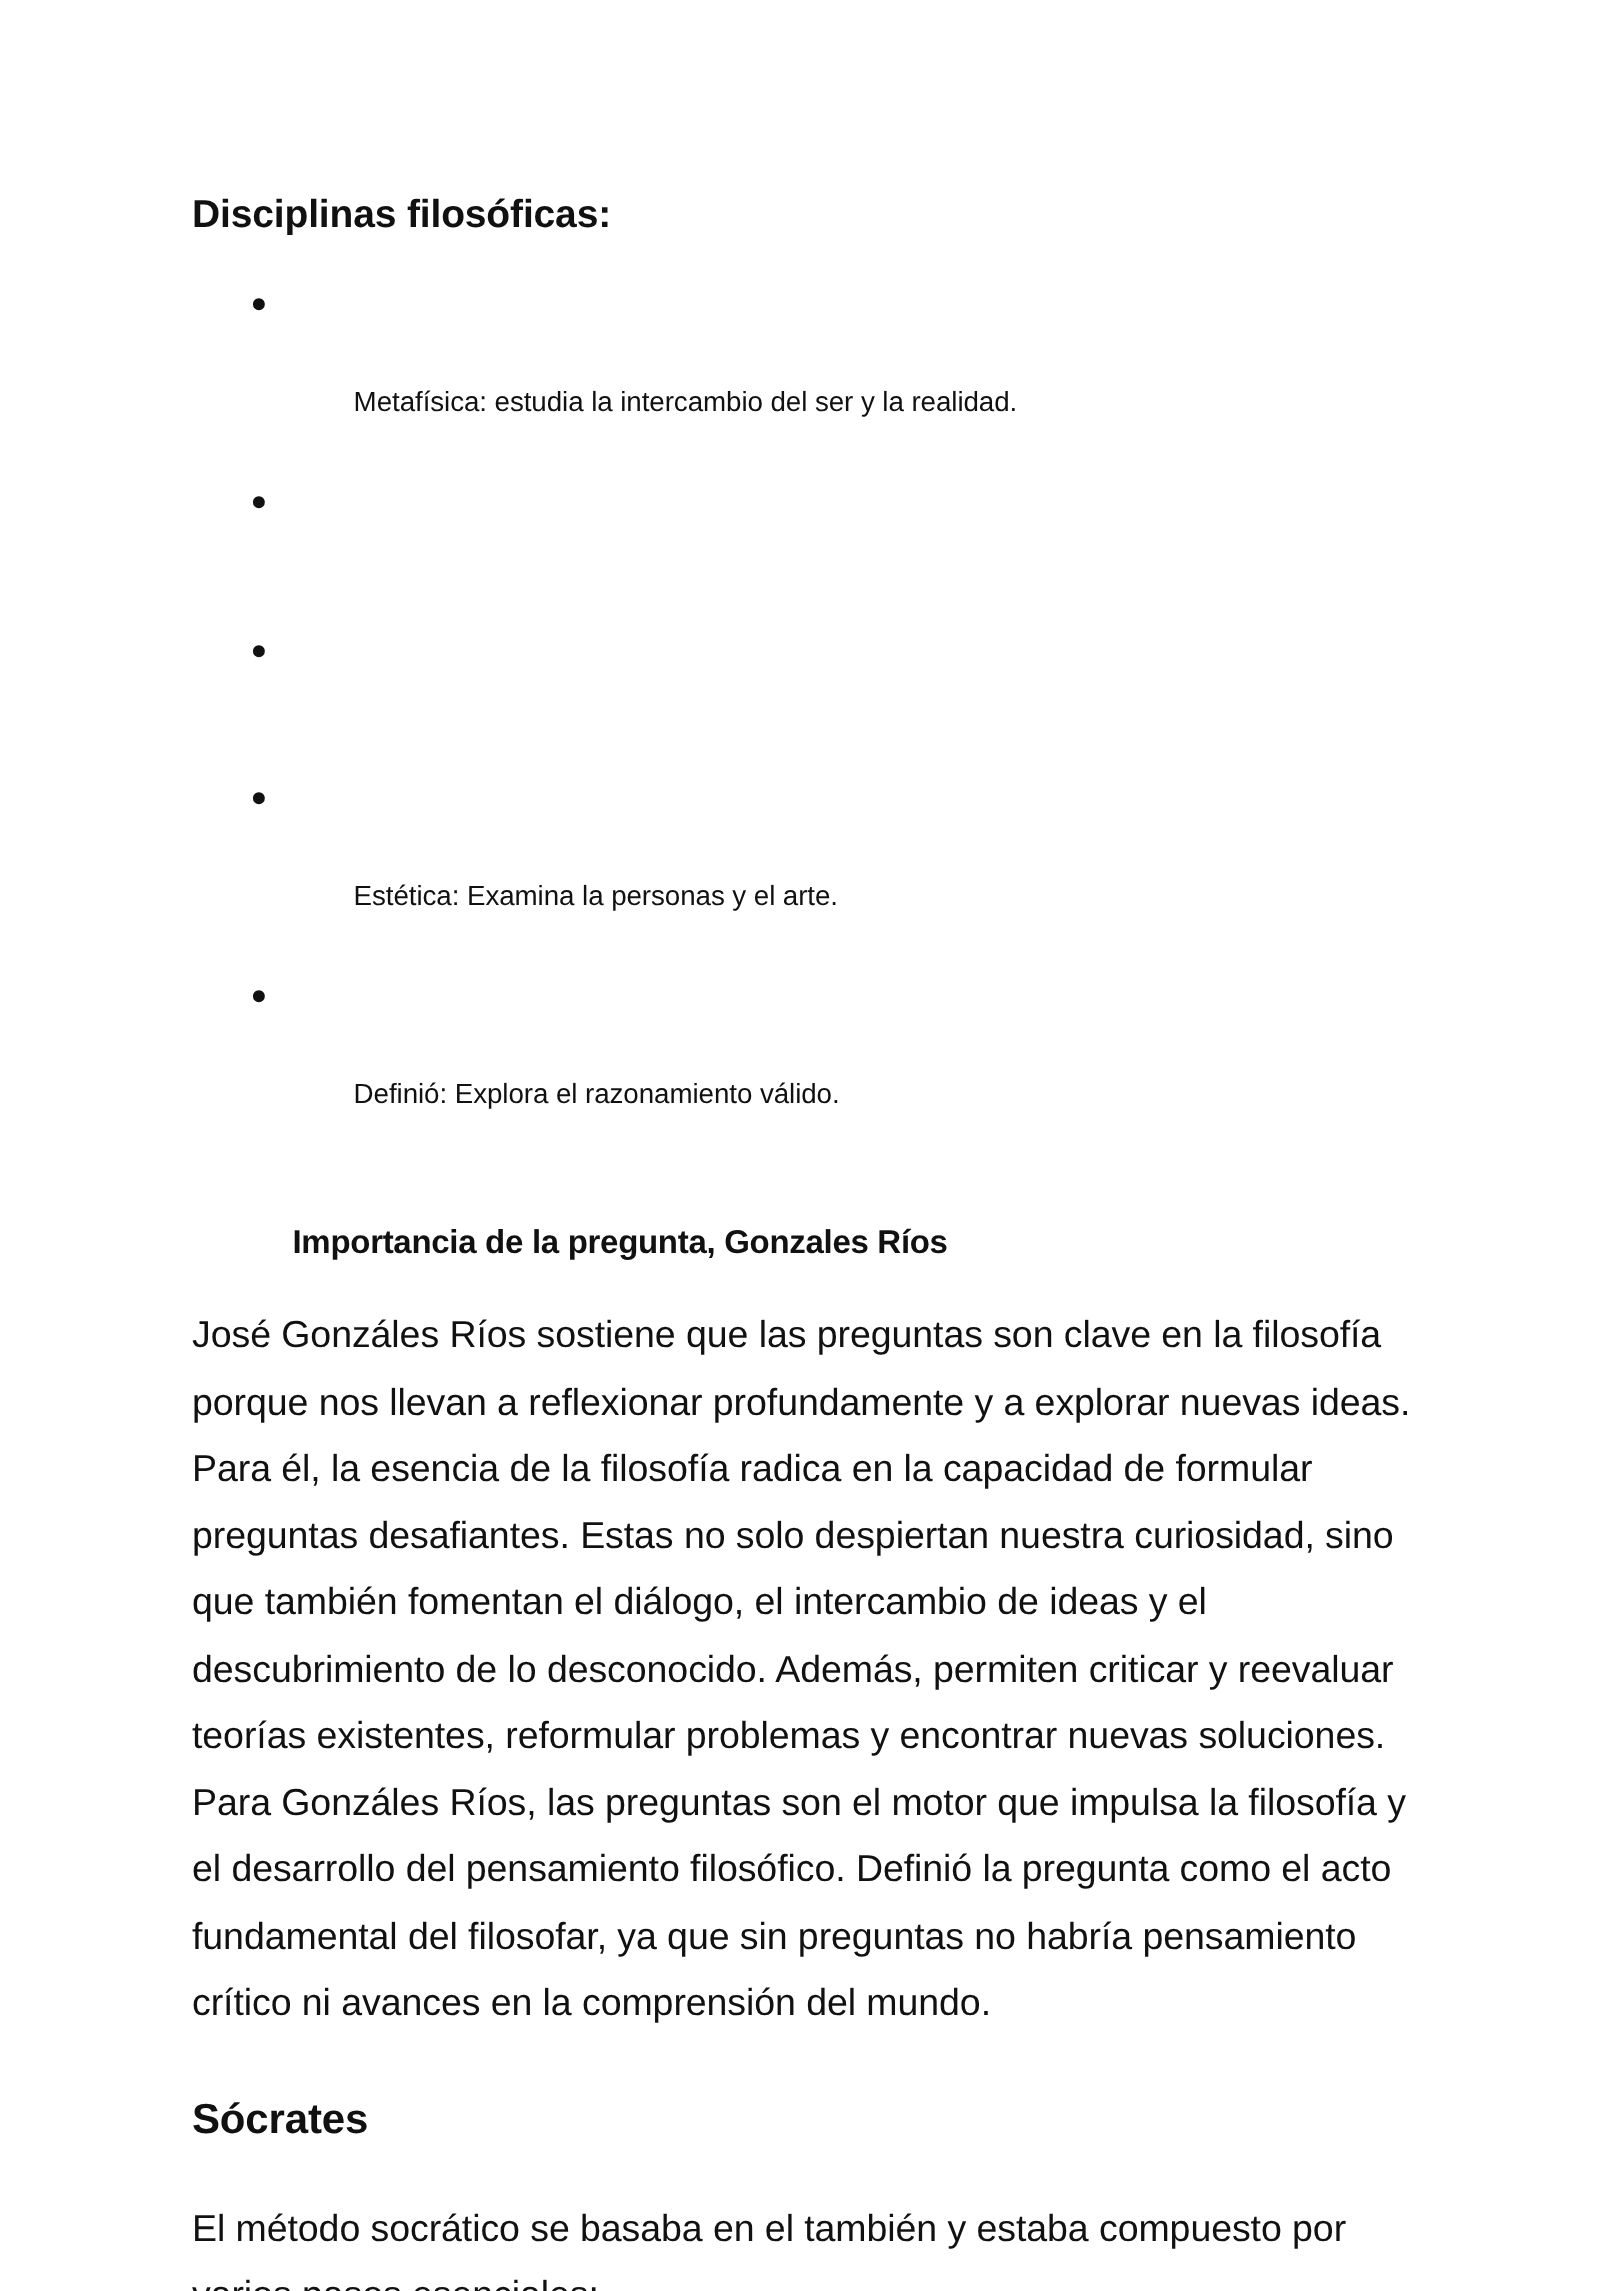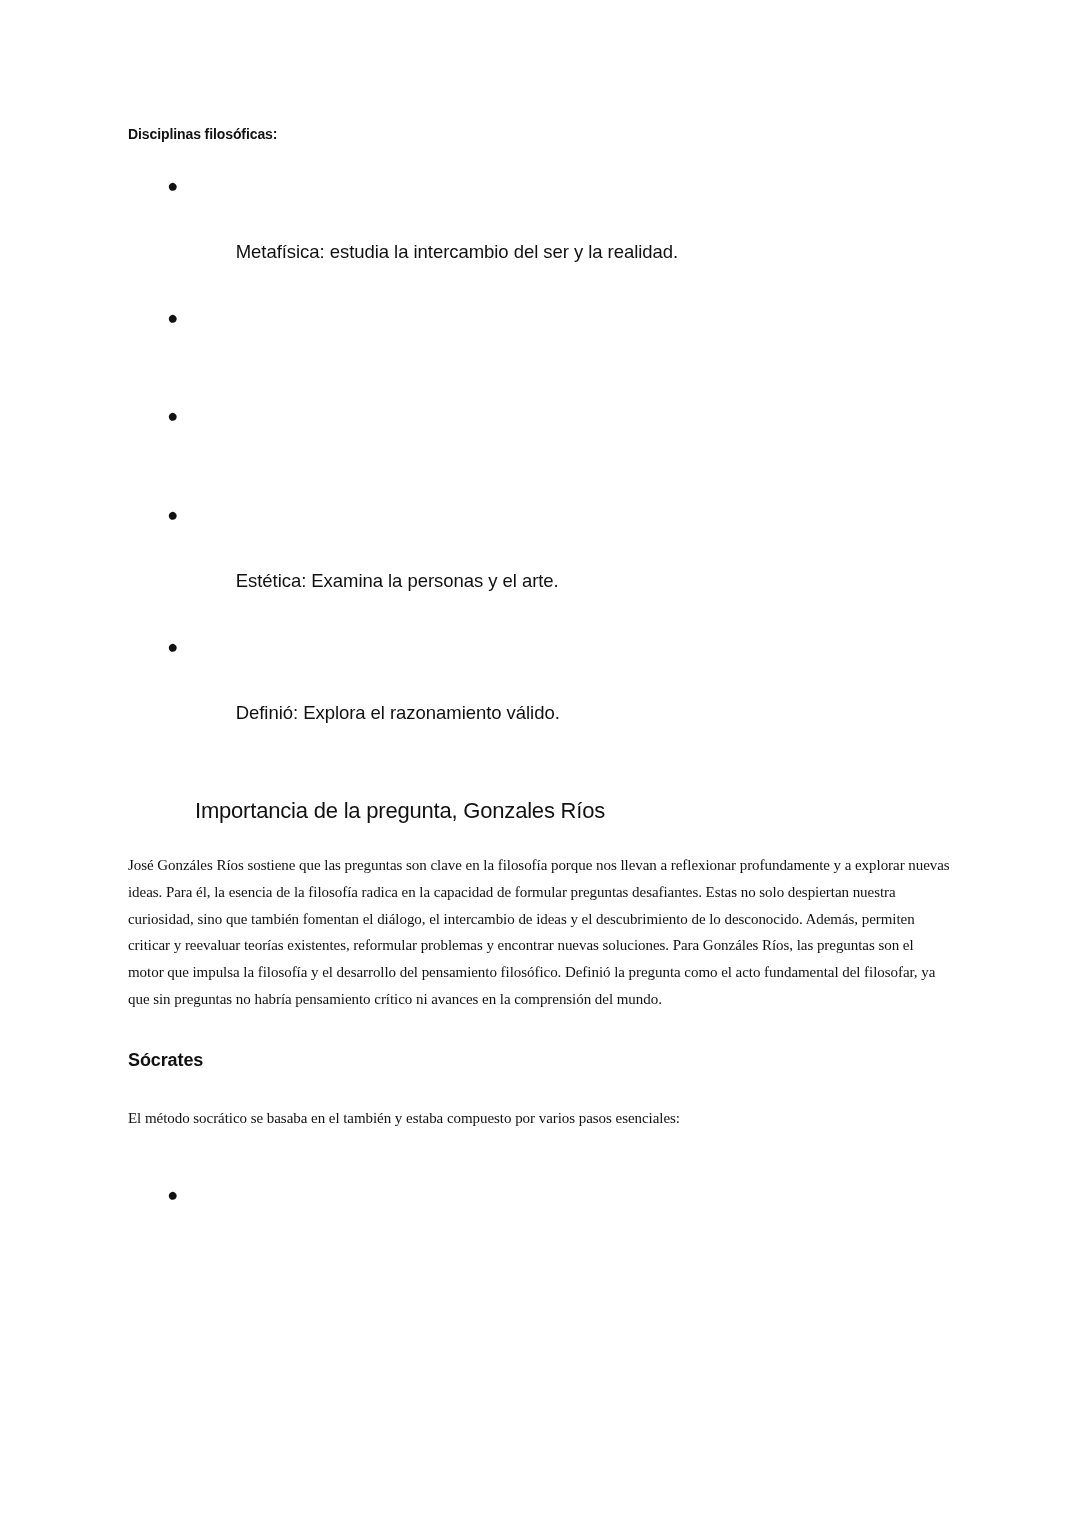--- a/index.html
+++ b/index.html
@@ -21,50 +21,49 @@
     background: #ffffff;
     box-sizing: border-box;
     padding: 125px 130px 60px 128px;
   }
   .doc-body {
     width: 822px;
   }
 
   
   h2.section-heading {
-    font-size: 14px;
+    font-size: 26px;
     font-weight: bold;
     line-height: 1.35;
     letter-spacing: -0.1px;
     margin: 0 0 26px 0;
     color: #111111;
   }
   h2.section-heading.flush {
     margin: 0 0 18px 0;
-    font-size: 18px;
+    font-size: 28px;
   }
   h3.indented-heading {
     font-size: 22px;
-    font-weight: normal;
+    font-weight: bold;
     line-height: 1.35;
     letter-spacing: -0.2px;
     margin: 0 0 26px 0;
     padding-left: 67px;
     color: #111111;
   }
 
   
   p.body-par {
-    font-size: 15px;
+    font-size: 25px;
     line-height: 1.78;
     margin: 0 0 22px 0;
     color: #111111;
     letter-spacing: -0.05px;
     white-space: pre-wrap;
-    font-family: Liberation Serif, serif;
   }
   p.body-par:last-child { margin-bottom: 0; }
 
   
   ul.doc-list {
     list-style: none;
     margin: 0;
     padding: 0;
   }
   ul.doc-list li {

